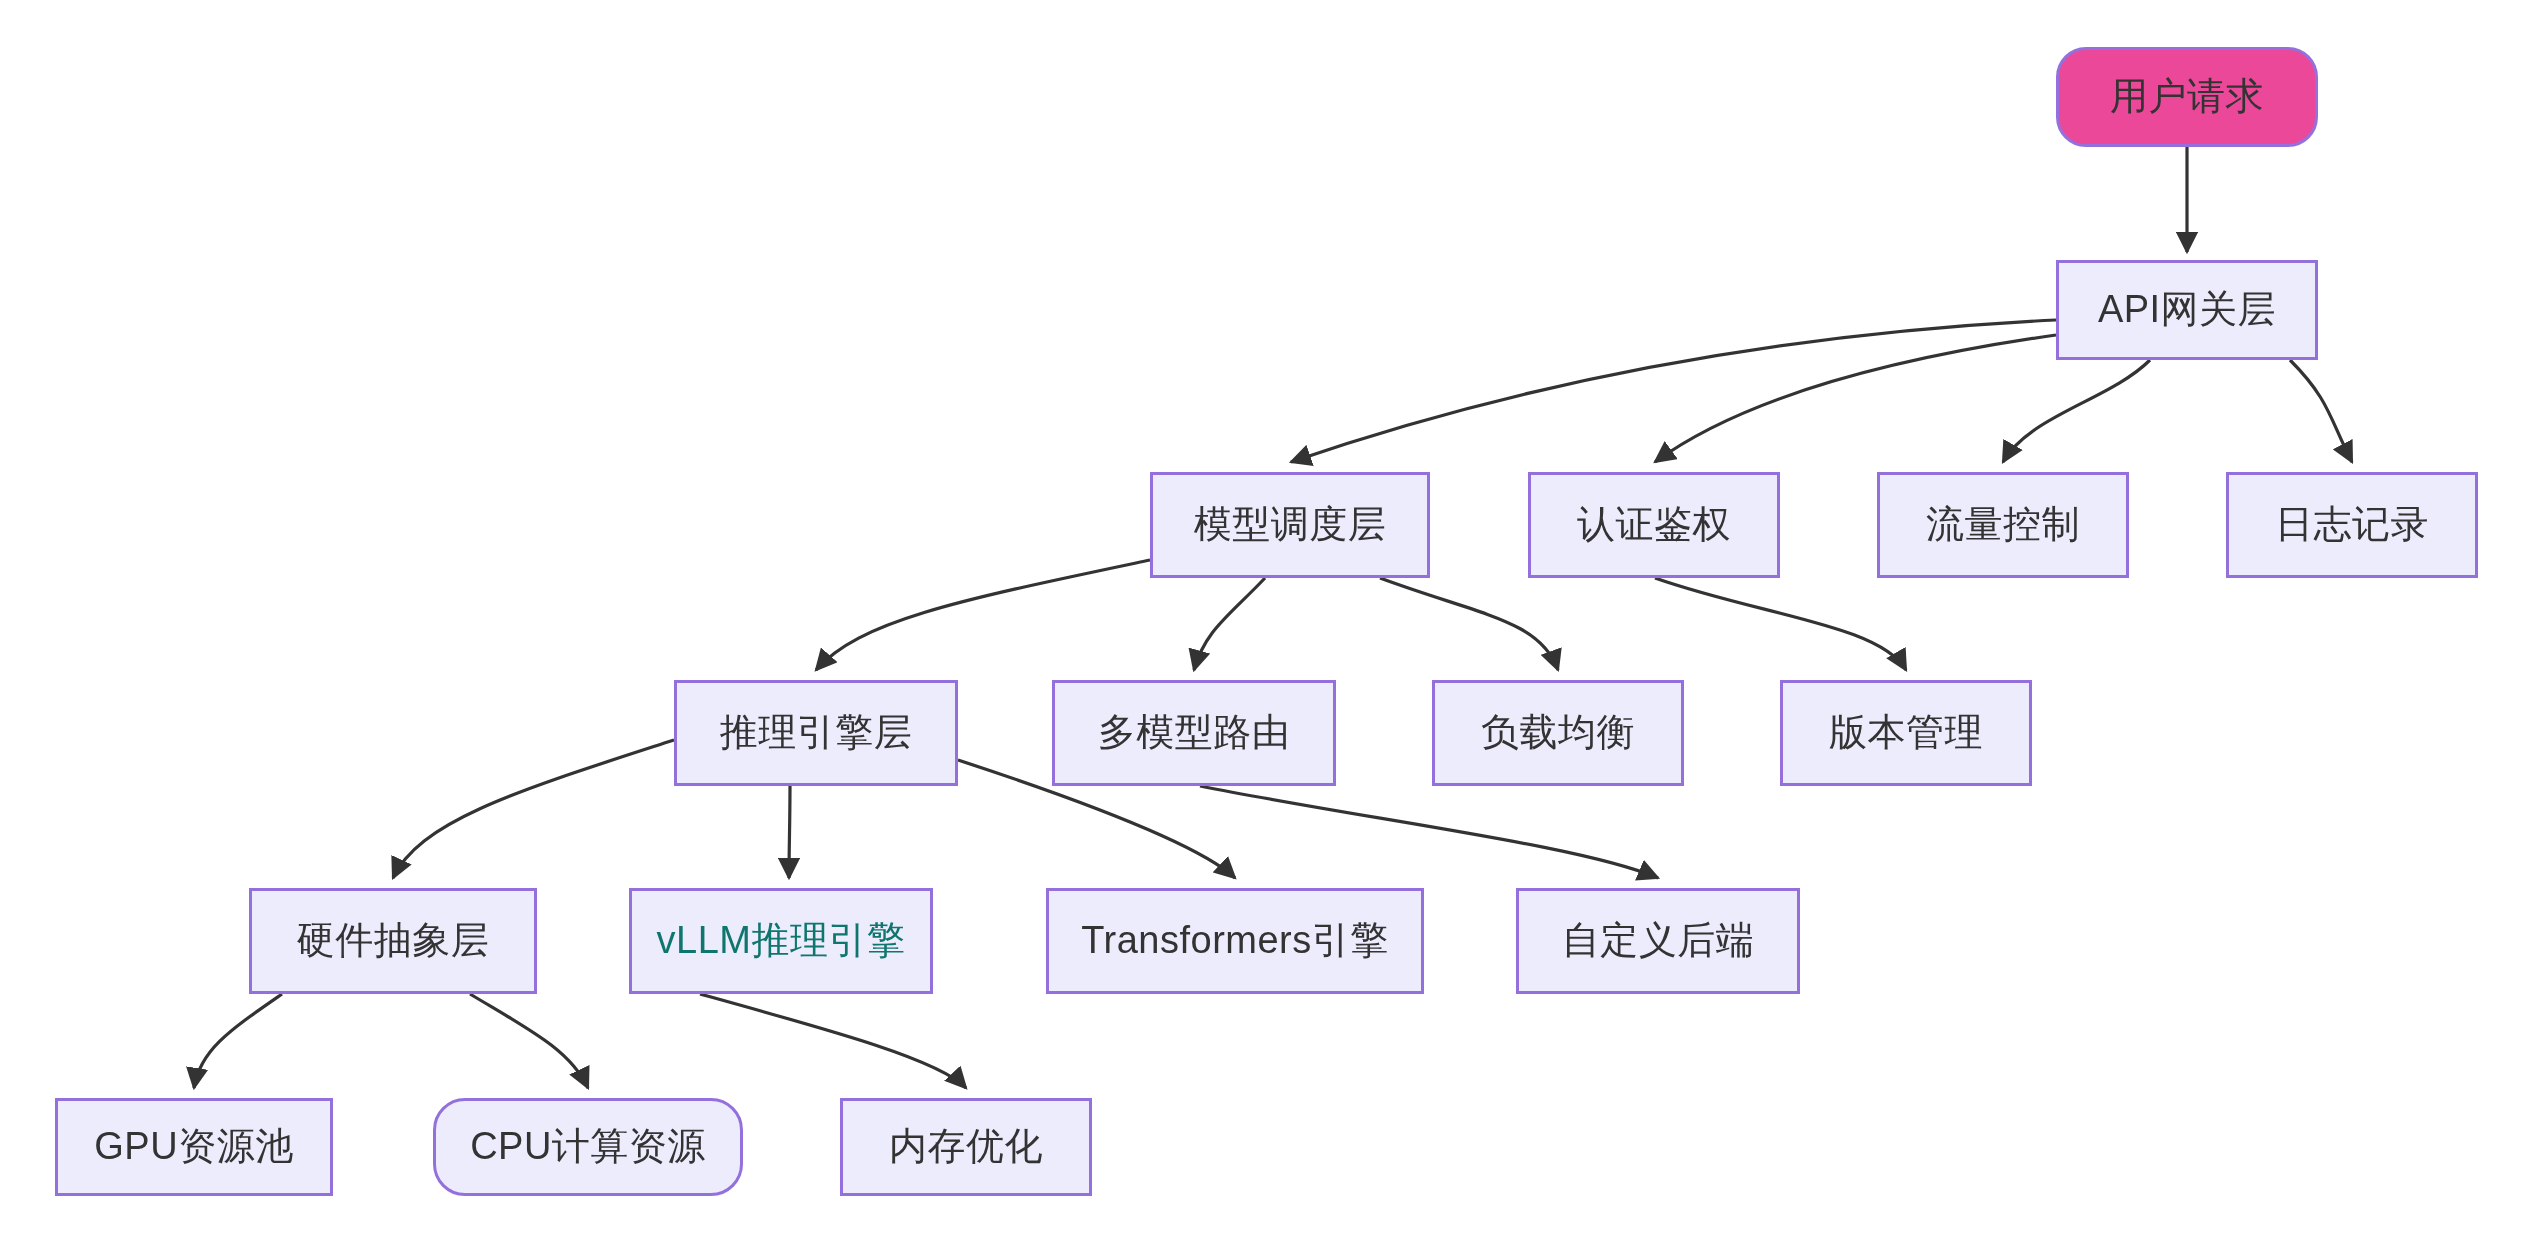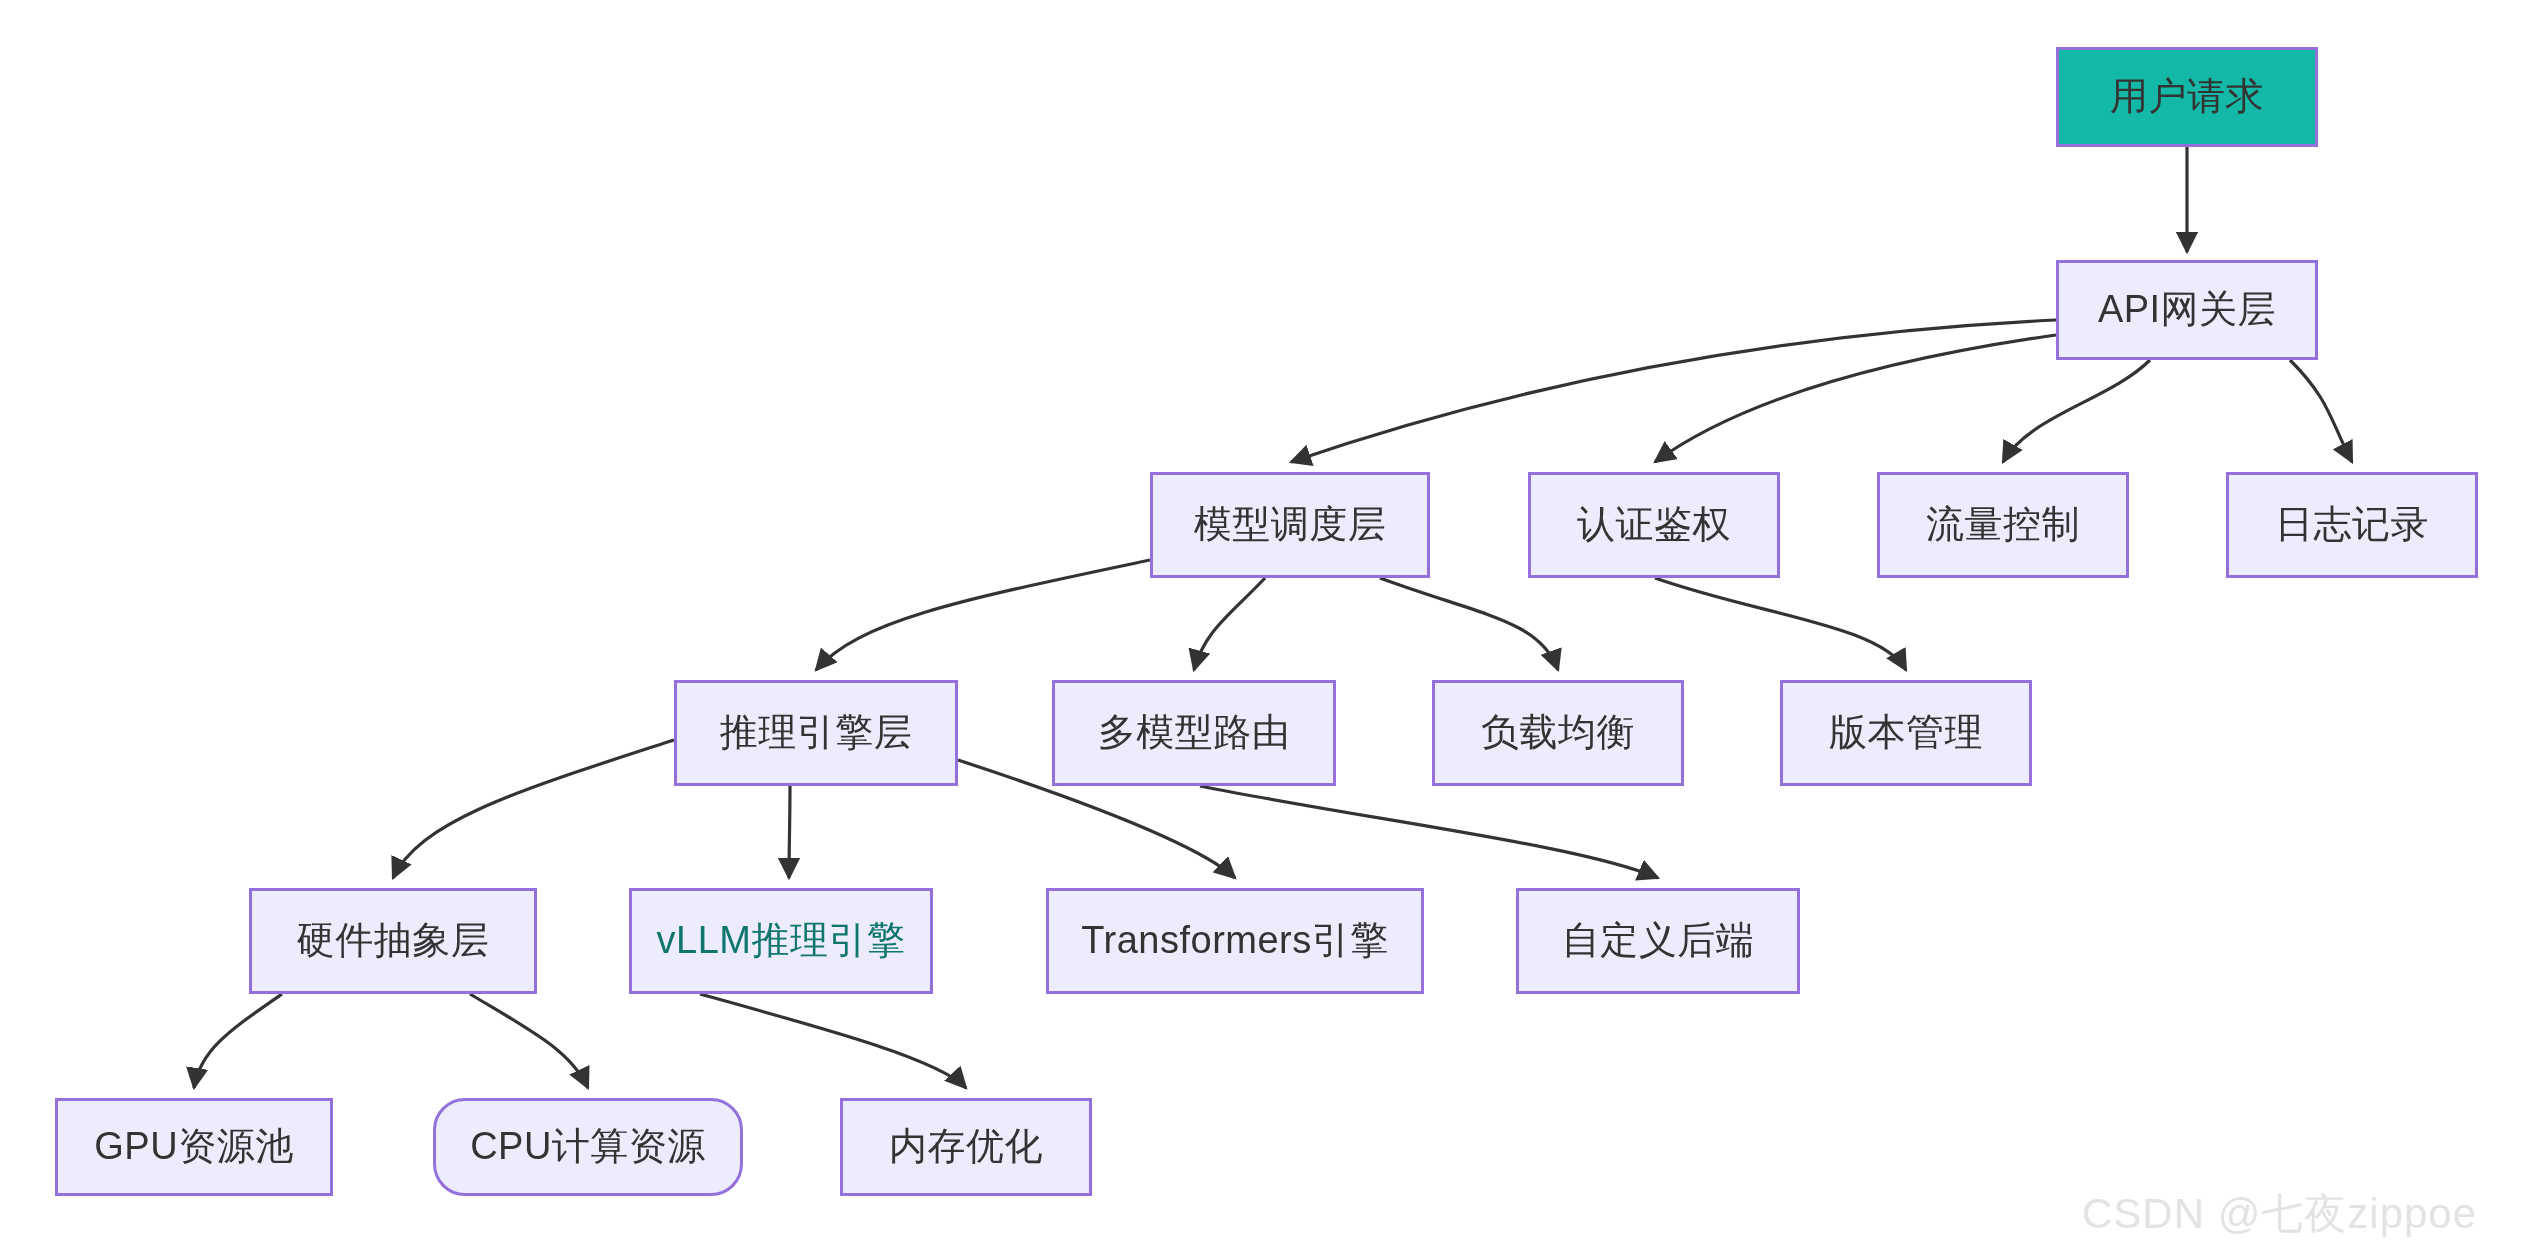--- a/index.html
+++ b/index.html
@@ -77,21 +77,21 @@
         <path d="M790,786 C790,820 789,850 789,878" fill="none" stroke="#333333" stroke-width="3.2" marker-end="url(#arrow)"></path>
         <path d="M958,760 C1080,800 1200,845 1235,878" fill="none" stroke="#333333" stroke-width="3.2" marker-end="url(#arrow)"></path>
         <path d="M1200,786 C1370,820 1580,845 1658,878" fill="none" stroke="#333333" stroke-width="3.2" marker-end="url(#arrow)"></path>
         <path d="M282,994 C230,1030 200,1050 194,1088" fill="none" stroke="#333333" stroke-width="3.2" marker-end="url(#arrow)"></path>
         <path d="M470,994 C530,1030 570,1050 588,1088" fill="none" stroke="#333333" stroke-width="3.2" marker-end="url(#arrow)"></path>
         <path d="M700,994 C830,1030 940,1060 966,1088" fill="none" stroke="#333333" stroke-width="3.2" marker-end="url(#arrow)"></path>
       </g>
   </svg>
 
   <div id="nodes">
-      <div class="node" style="left: 2056px; top: 47px; width: 262px; height: 100px; background: #14b8a6; border-color: rgb(147, 112, 219); color: rgb(51, 51, 51);">
+      <div class="node" style="left: 2056px; top: 47px; width: 262px; height: 100px; background: #ec4899; border-color: rgb(147, 112, 219); color: rgb(51, 51, 51); border-radius: 30px;">
         <span class="node-label">用户请求</span>
       </div>
       <div class="node" style="left: 2056px; top: 260px; width: 262px; height: 100px; background: rgb(236, 236, 253); border-color: rgb(147, 112, 219); color: rgb(51, 51, 51);">
         <span class="node-label">API网关层</span>
       </div>
       <div class="node" style="left: 1150px; top: 472px; width: 280px; height: 106px; background: rgb(236, 236, 253); border-color: rgb(147, 112, 219); color: rgb(51, 51, 51);">
         <span class="node-label">模型调度层</span>
       </div>
       <div class="node" style="left: 1528px; top: 472px; width: 252px; height: 106px; background: rgb(236, 236, 253); border-color: rgb(147, 112, 219); color: rgb(51, 51, 51); text-align: right;">
         <span class="node-label">认证鉴权</span>
@@ -130,15 +130,14 @@
         <span class="node-label">GPU资源池</span>
       </div>
       <div class="node" style="left: 433px; top: 1098px; width: 310px; height: 98px; background: rgb(236, 236, 253); border-color: rgb(147, 112, 219); color: rgb(51, 51, 51); border-radius: 32px;">
         <span class="node-label">CPU计算资源</span>
       </div>
       <div class="node" style="left: 840px; top: 1098px; width: 252px; height: 98px; background: rgb(236, 236, 253); border-color: rgb(147, 112, 219); color: rgb(51, 51, 51);">
         <span class="node-label">内存优化</span>
       </div>
     </div>
 
-  <div id="watermark" style="left: 2082px; top: 1186px; color: rgb(227, 227, 227);">CSDN @七夜zippoe</div>
 
 </div>
 
 </body></html>

